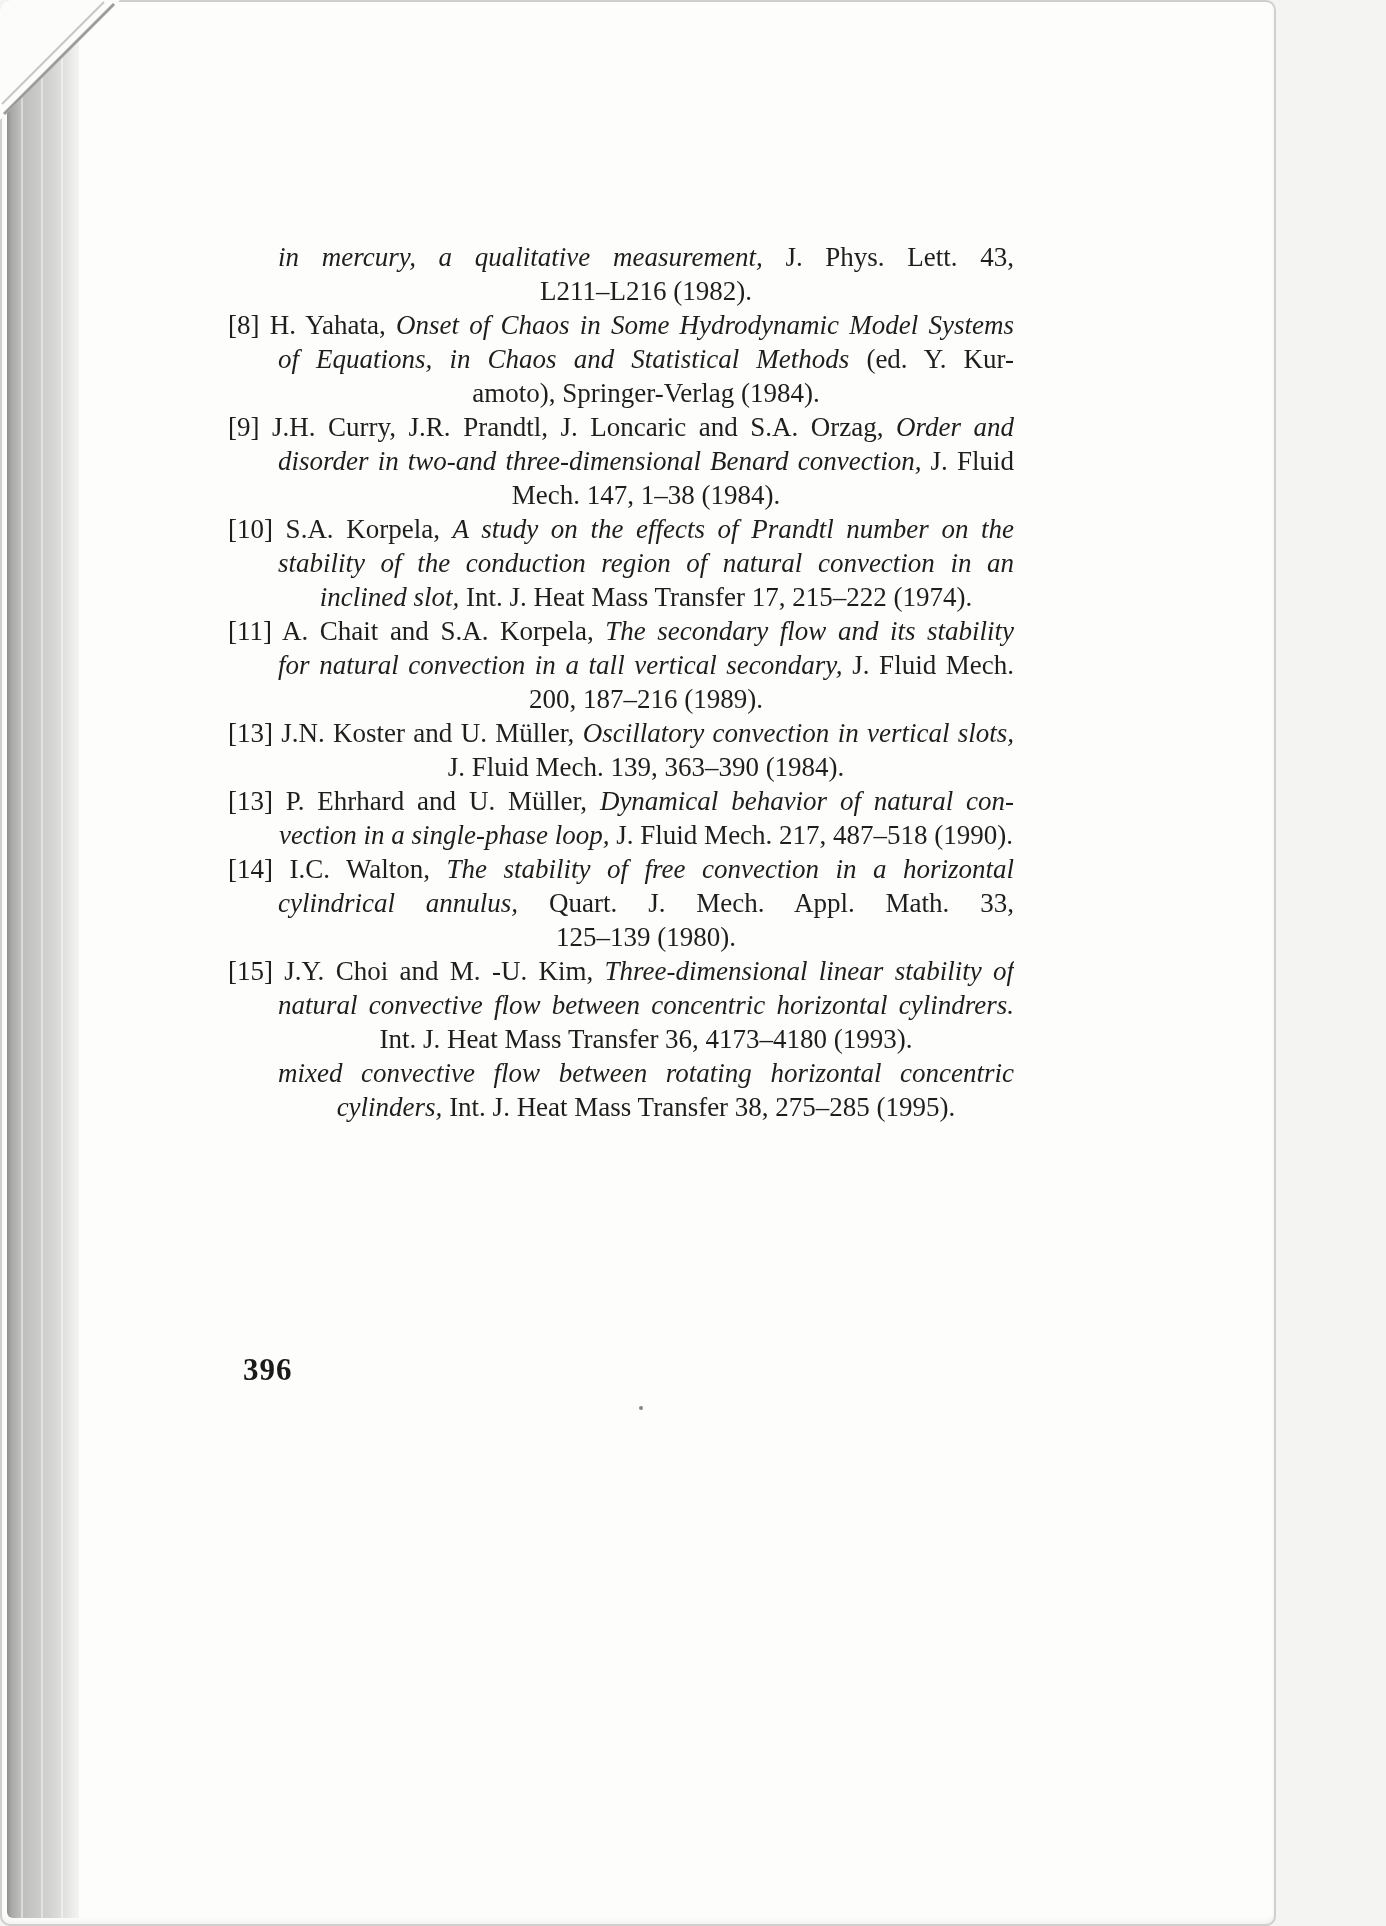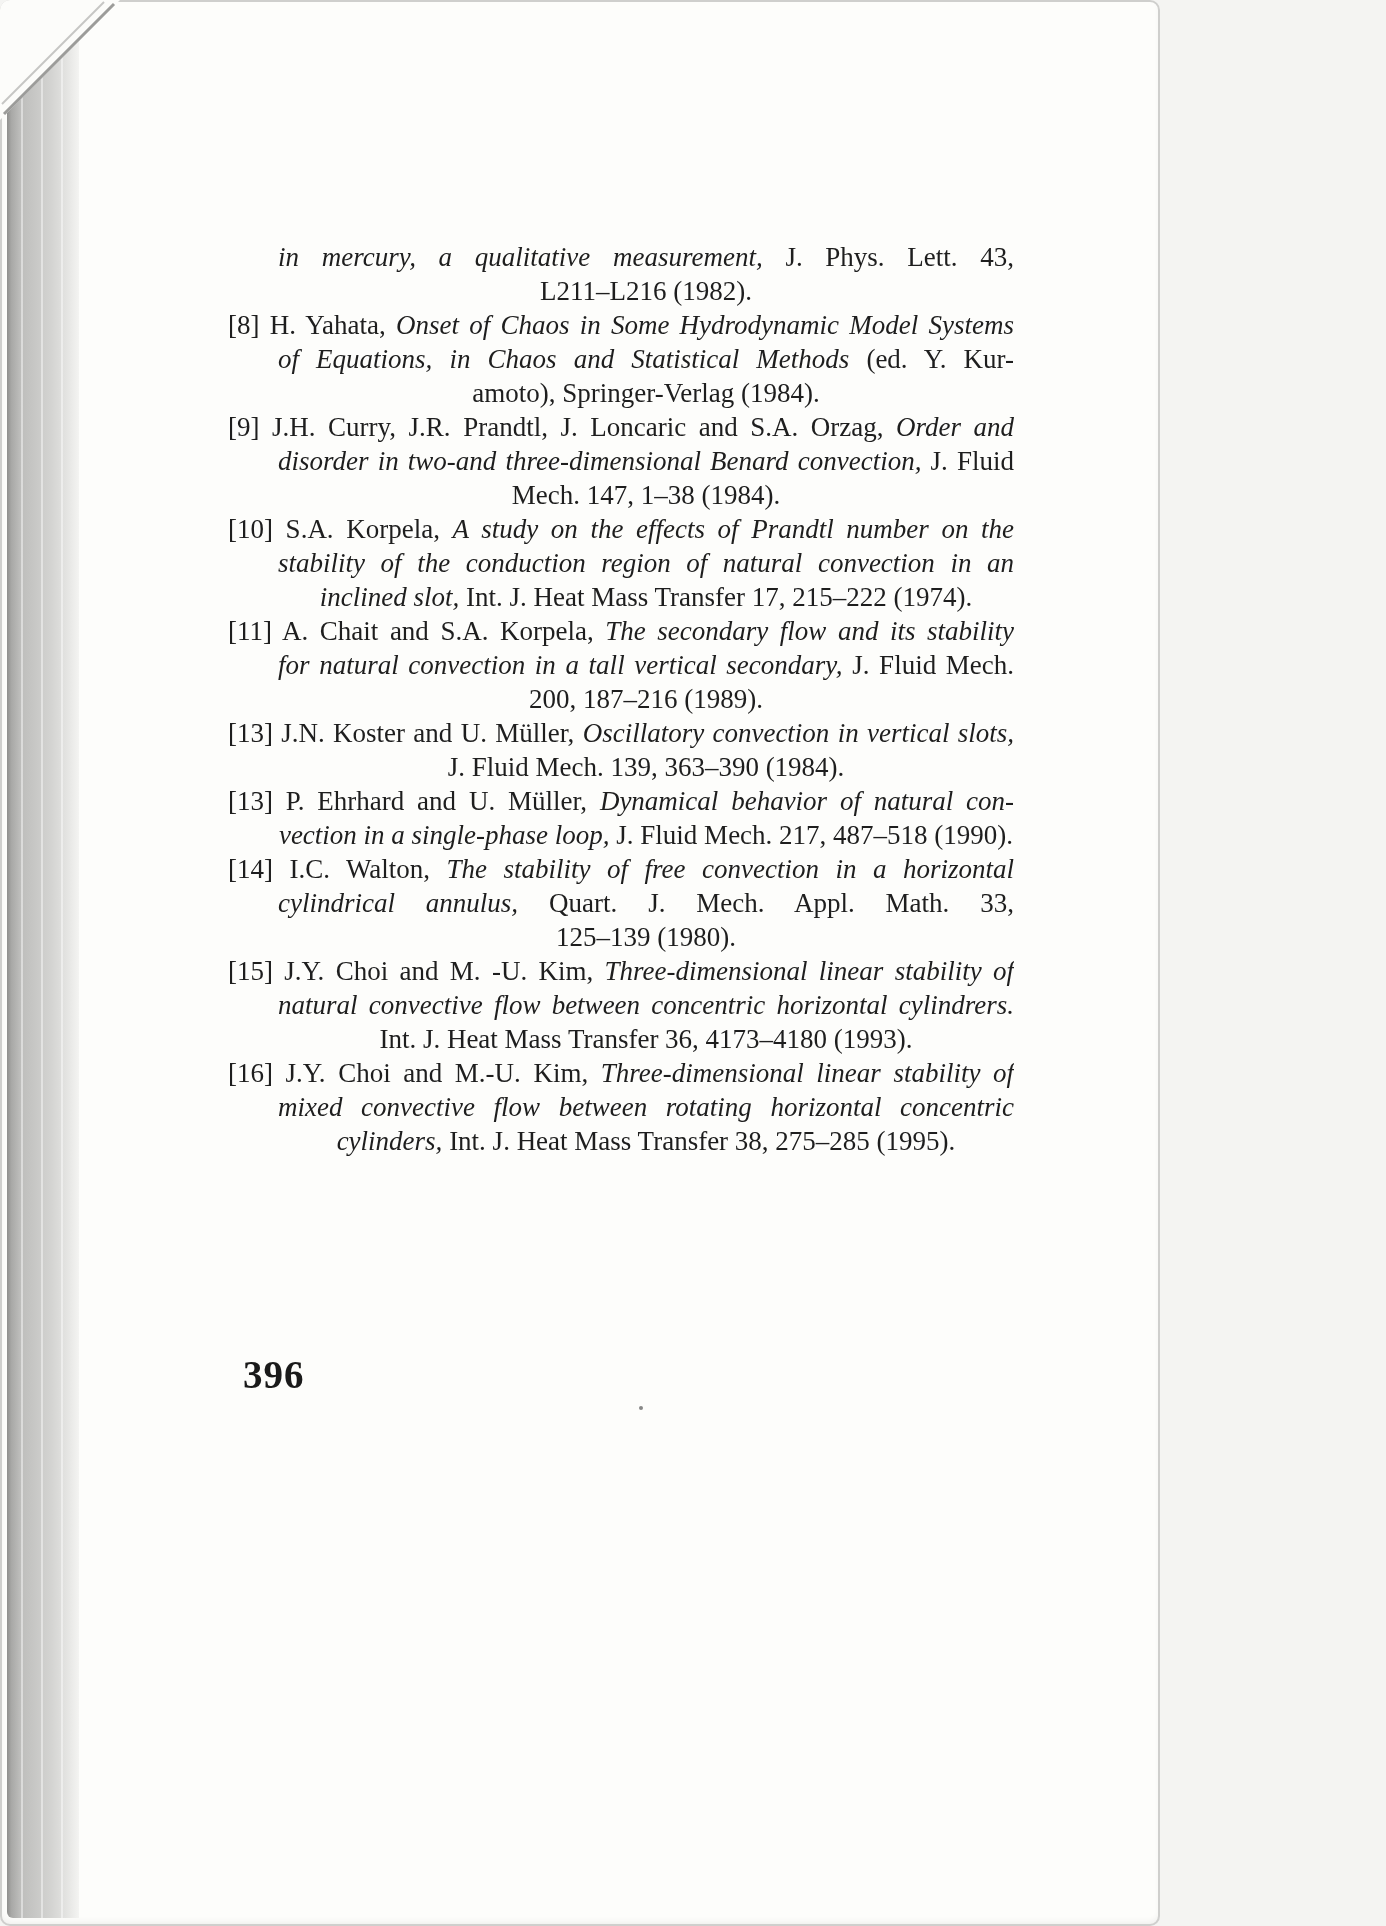--- a/index.html
+++ b/index.html
@@ -1,19 +1,19 @@
 <!DOCTYPE html>
 <html><head>
 <meta charset="utf-8">
 <style>
   * { box-sizing: border-box; }
   html, body { margin: 0; padding: 0; background: #f4f4f2; }
   .scan {
     position: relative;
-    width: 1160px;
+    width: 1276px;
     height: 1926px;
     background: #fdfdfb;
     border-radius: 10px;
     overflow: hidden;
     box-shadow: inset 0 0 0 2px #cfcfcd, inset 0 -4px 6px rgba(0,0,0,0.06);
     font-family: "Liberation Serif", "DejaVu Serif", serif;
     color: #1e1e1e;
   }
   
   .spine {
@@ -61,21 +61,21 @@
   }
   .line.ind { padding-left: 50px; }
   .line.just { text-align: justify; }
   .line.just::after { content: ""; display: inline-block; width: 100%; height: 0; }
   .lab { font-style: normal; }
   .it { font-style: italic; }
   .pagenum {
     position: absolute;
     left: 243px;
     top: 1352px;
-    font-size: 39px;
+    font-size: 31px;
     font-weight: 700;
     letter-spacing: 1px;
     color: #1a1a1a;
   }
   
   .speck {
     position: absolute;
     left: 639px;
     top: 1406px;
     width: 4px;
@@ -140,21 +140,20 @@
           <div class="line just"><span class="lab">[14]</span> <span>I.C. Walton, </span><span class="it">The stability of free convection in a horizontal</span></div>
           <div class="line ind just"><span class="it">cylindrical annulus, </span><span>Quart. J. Mech. Appl. Math. 33,</span></div>
           <div class="line ind"><span>125–139 (1980).</span></div>
         </div>
         <div class="ref">
           <div class="line just"><span class="lab">[15]</span> <span>J.Y. Choi and M. -U. Kim, </span><span class="it">Three-dimensional linear stability of</span></div>
           <div class="line ind just"><span class="it">natural convective flow between concentric horizontal cylindrers.</span></div>
           <div class="line ind"><span>Int. J. Heat Mass Transfer 36, 4173–4180 (1993).</span></div>
         </div>
         <div class="ref">
-          <div class="line just"><span class="lab">[16]</span> <span>J.Y. Choi and M.-U. Kim, </span><span class="it">Three-dimensional linear stability of</span></div>
           <div class="line ind just"><span class="it">mixed convective flow between rotating horizontal concentric</span></div>
           <div class="line ind"><span class="it">cylinders, </span><span>Int. J. Heat Mass Transfer 38, 275–285 (1995).</span></div>
         </div>
       </div>
     <div class="pagenum">396</div>
     <div class="speck"></div>
   </main>
 
 </div>
 

